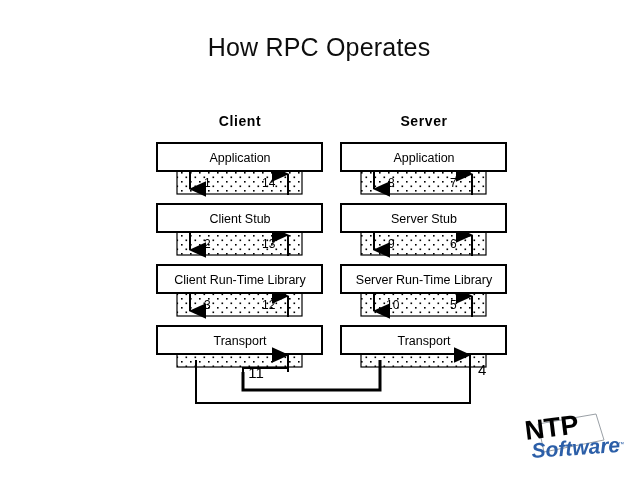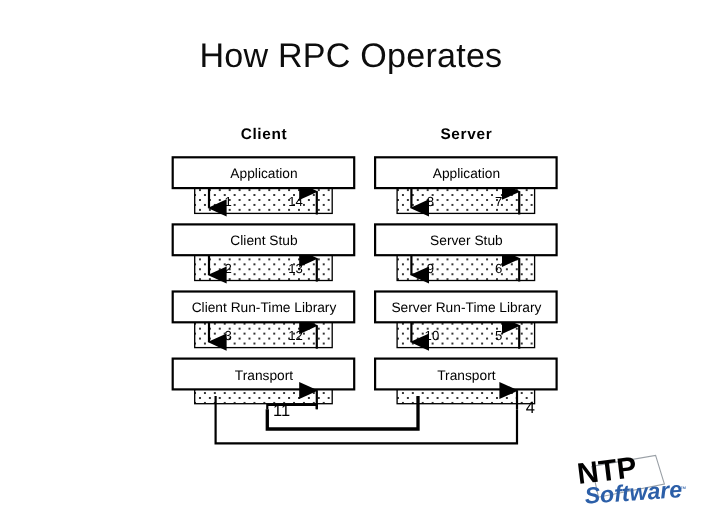--- a/index.html
+++ b/index.html
@@ -18,21 +18,21 @@
   #slide {
     position: absolute;
     inset: 0;
   }
   #title {
     position: absolute;
     top: 33px;
     left: 0;
     width: 638px;
     text-align: center;
-    font-size: 31px;
+    font-size: 25px;
     font-weight: 400;
     letter-spacing: 0.2px;
     color: #0d0d0d;
     font-family: "Liberation Sans", sans-serif;
   }
   #diagram {
     position: absolute;
     left: 0;
     top: 0;
     width: 638px;

